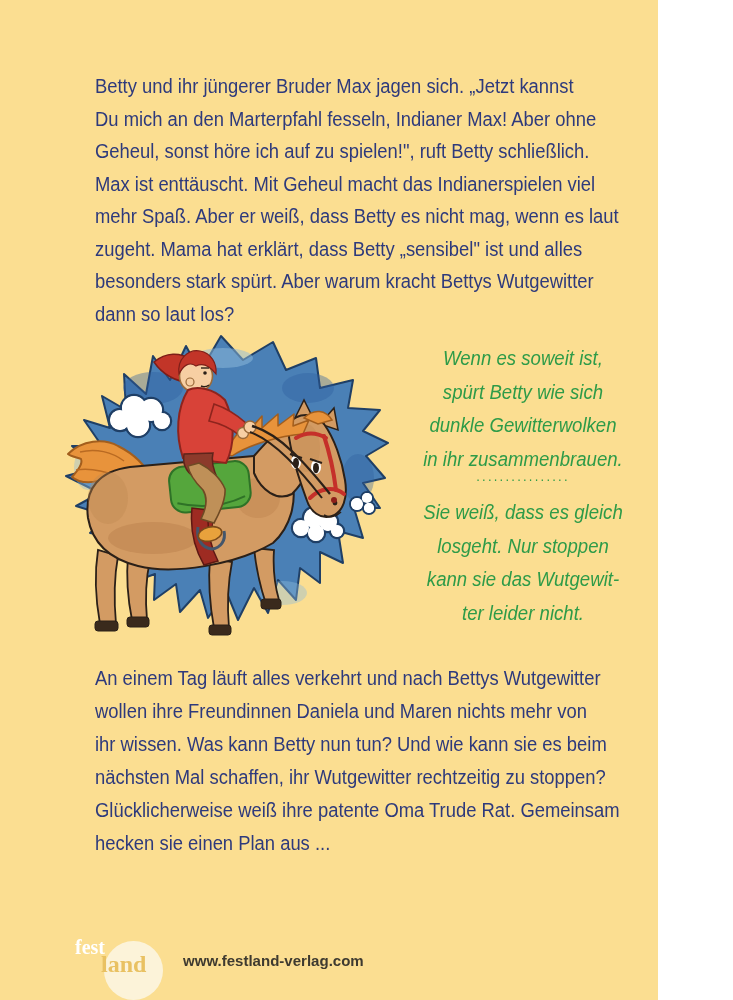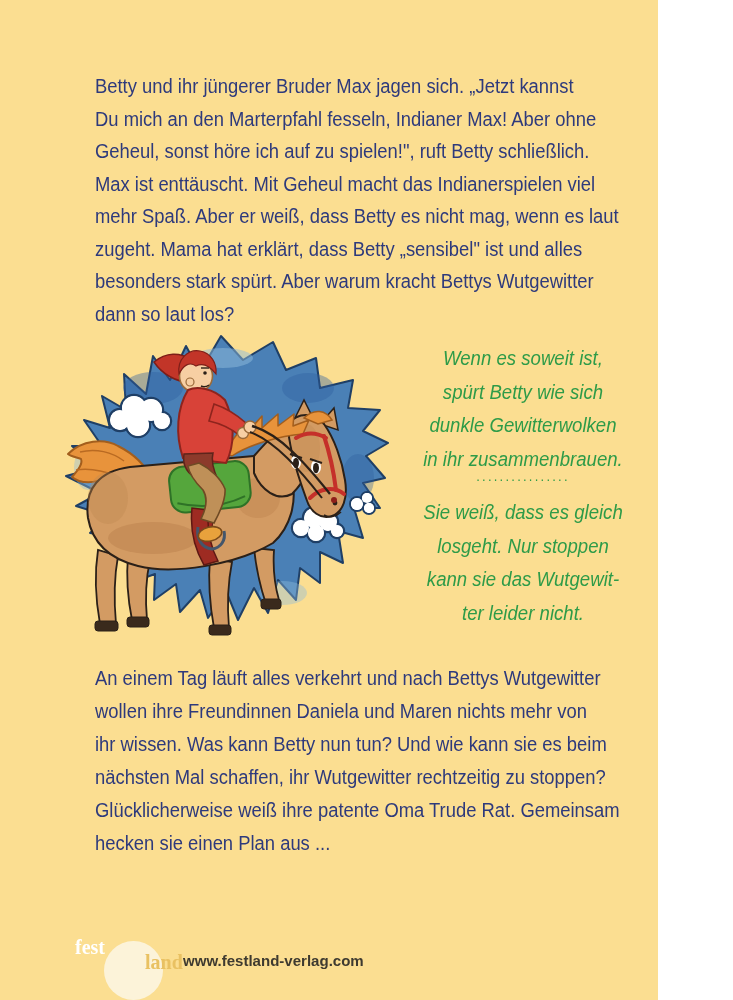--- a/index.html
+++ b/index.html
@@ -52,21 +52,21 @@
     background:#FCF3D9;
   }
   .logo-fest{
     position:absolute;left:75px;top:936px;
     font-family:"Liberation Serif", serif;
     font-weight:bold;font-size:20px;color:#FFFFFF;
   }
   .logo-land{
     position:absolute;left:101px;top:951px;
     font-family:"Liberation Serif", serif;
-    font-weight:bold;font-size:20px;color:#E9C162;margin-left:44px;
+    font-weight:bold;font-size:24px;color:#E9C162;
   }
   .logo-verlag{
     position:absolute;left:105px;top:1000px;
     font-size:10px;letter-spacing:3.5px;color:#EFD9A2;
   }
   .website{
     position:absolute;left:183px;top:952px;
     font-size:15.5px;font-weight:bold;color:#3E3A30;
     transform:scaleX(.97);transform-origin:left top;
   }

